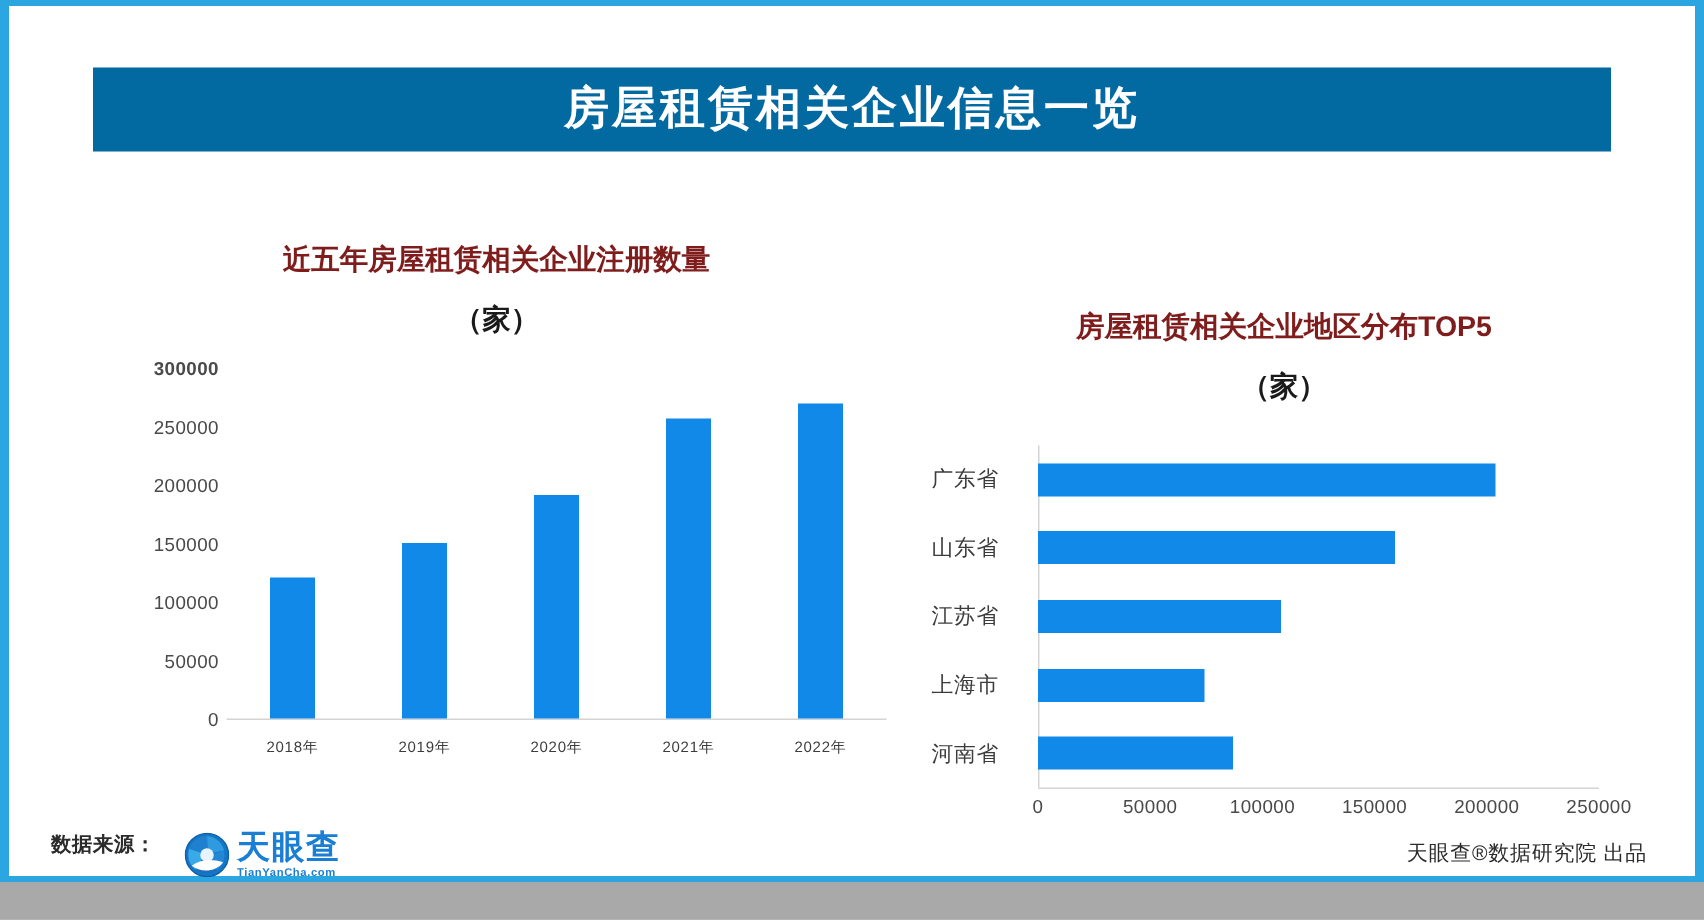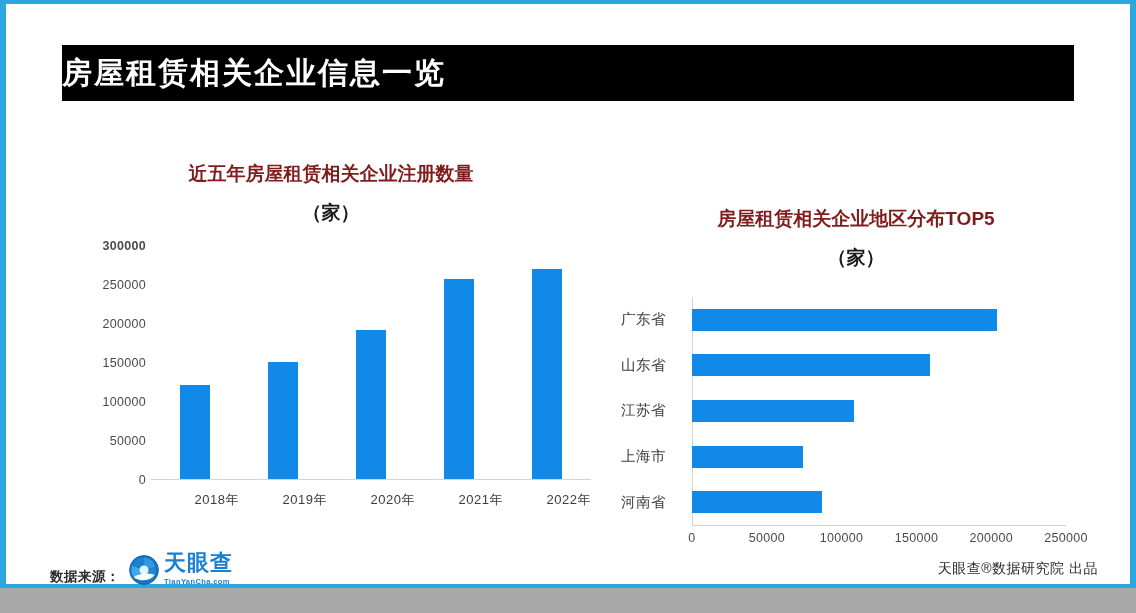--- a/index.html
+++ b/index.html
@@ -36,24 +36,24 @@
     height: 25px;
     background: #a9a9a9;
   }
   
   .banner {
     position: absolute;
     left: 56px;
     top: 41px;
     width: 1012px;
     height: 56px;
-    background: #000000;
+    background: #0369a1;
     display: flex;
     align-items: center;
-    justify-content: flex-start;
+    justify-content: center;
   }
   .banner-title {
     color: #ffffff;
     font-size: 30px;
     font-weight: bold;
     letter-spacing: 2px;
     line-height: 1;
   }
   
   .panel { position: absolute; }
@@ -133,22 +133,22 @@
   }
   .v-xlabels {
     position: absolute;
     left: 85px;
     top: 245px;
     width: 440px;
     display: flex;
   }
   .v-xlabel {
     flex: 1 1 0;
-    text-align: right;
-    font-size: 13px;
+    text-align: center;
+    font-size: 10px;
     color: #3c3c3c;
     letter-spacing: 0.5px;
   }
 
   
   #hchart {
     position: absolute;
     left: 0; top: 82px;
     width: 470px;
     height: 290px;
@@ -211,41 +211,40 @@
     font-size: 12.5px;
     color: #4a4a4a;
     transform: translateX(-50%);
     white-space: nowrap;
     letter-spacing: 0.3px;
   }
 
   
   .footer-left {
     position: absolute;
-    left: 44px;
+    left: 28px;
     top: 550px;
     display: flex;
-    align-items: flex-end;
-    gap: 9px;
+    align-items: flex-start;
+    gap: 19px;
   }
   .footer-label {
     font-size: 13.5px;
     color: #2b2b2b;
     font-weight: bold;
     letter-spacing: 0.5px;
   }
   .logo-wrap { display: flex; align-items: center; gap: 5px; }
   .logo-mark { width: 30px; height: 30px; display: block; }
   .logo-text-wrap { display: flex; flex-direction: column; line-height: 1; }
   .logo-cn {
     font-size: 22px;
     font-weight: bold;
     color: #1a7fd4;
     letter-spacing: 1px;
-    font-family: Liberation Mono, monospace;
   }
   .logo-en {
     font-size: 7.5px;
     font-weight: bold;
     color: #1a7fd4;
     letter-spacing: 0.4px;
     margin-top: 2px;
   }
   .footer-right {
     position: absolute;

